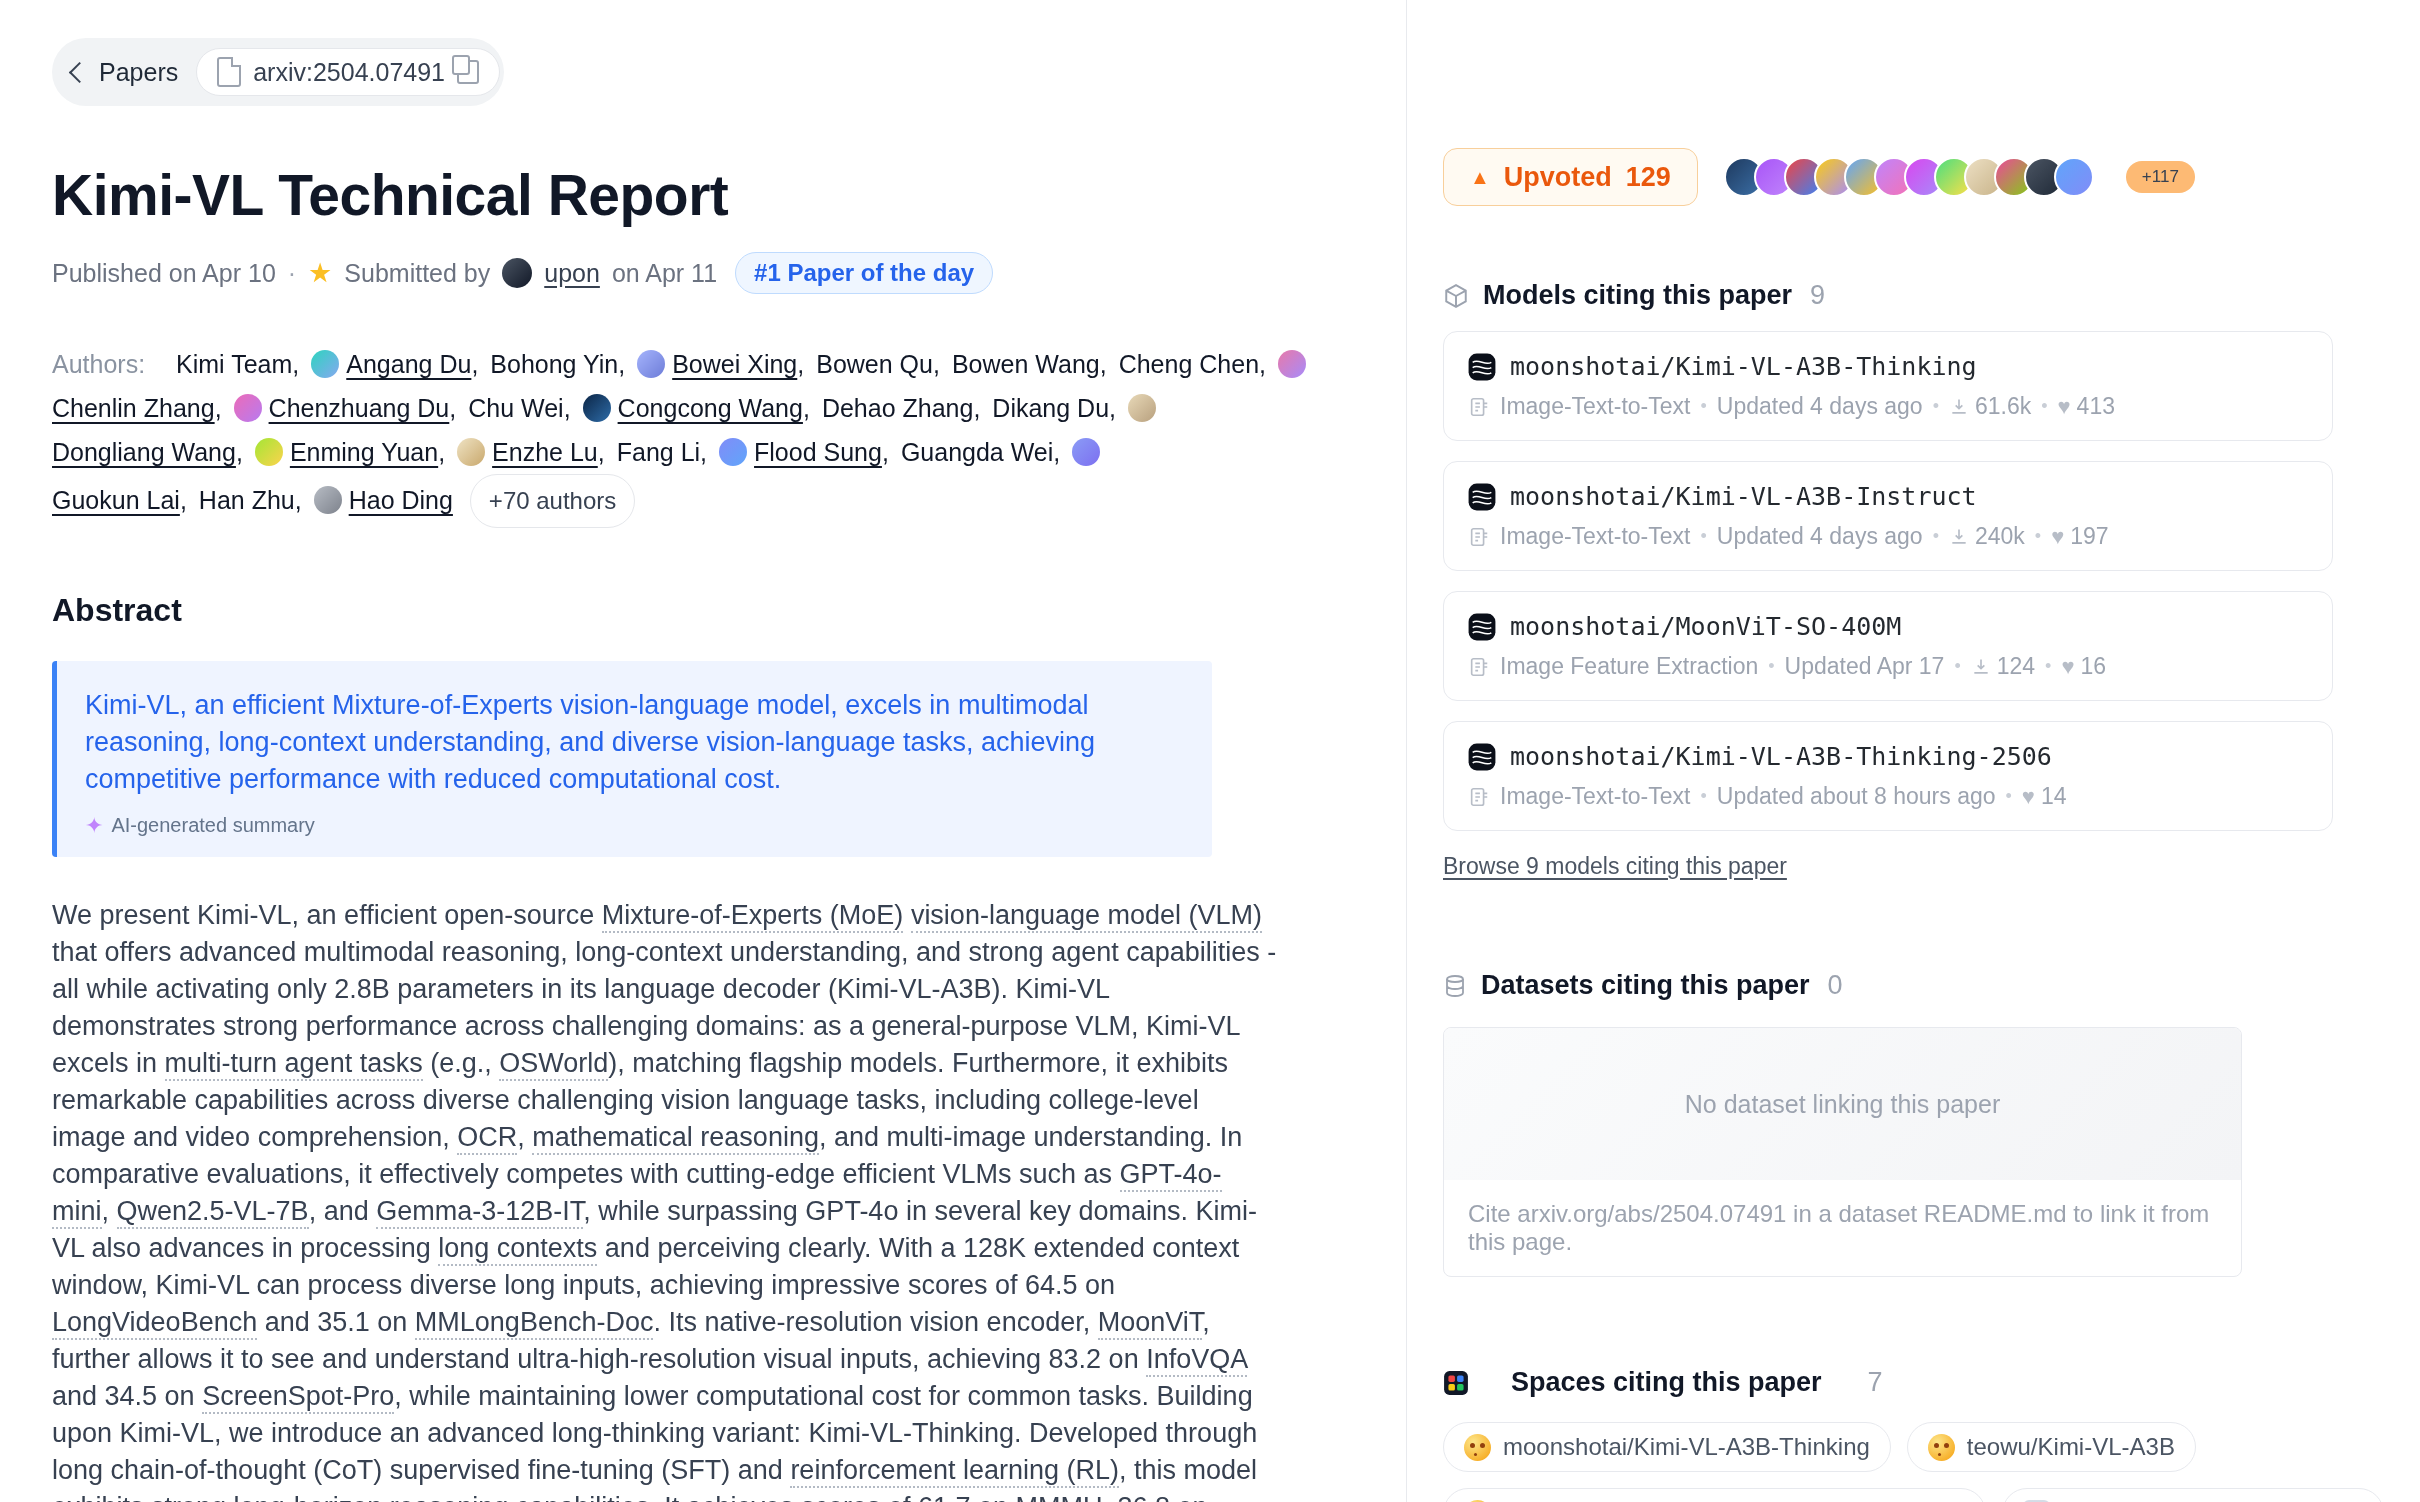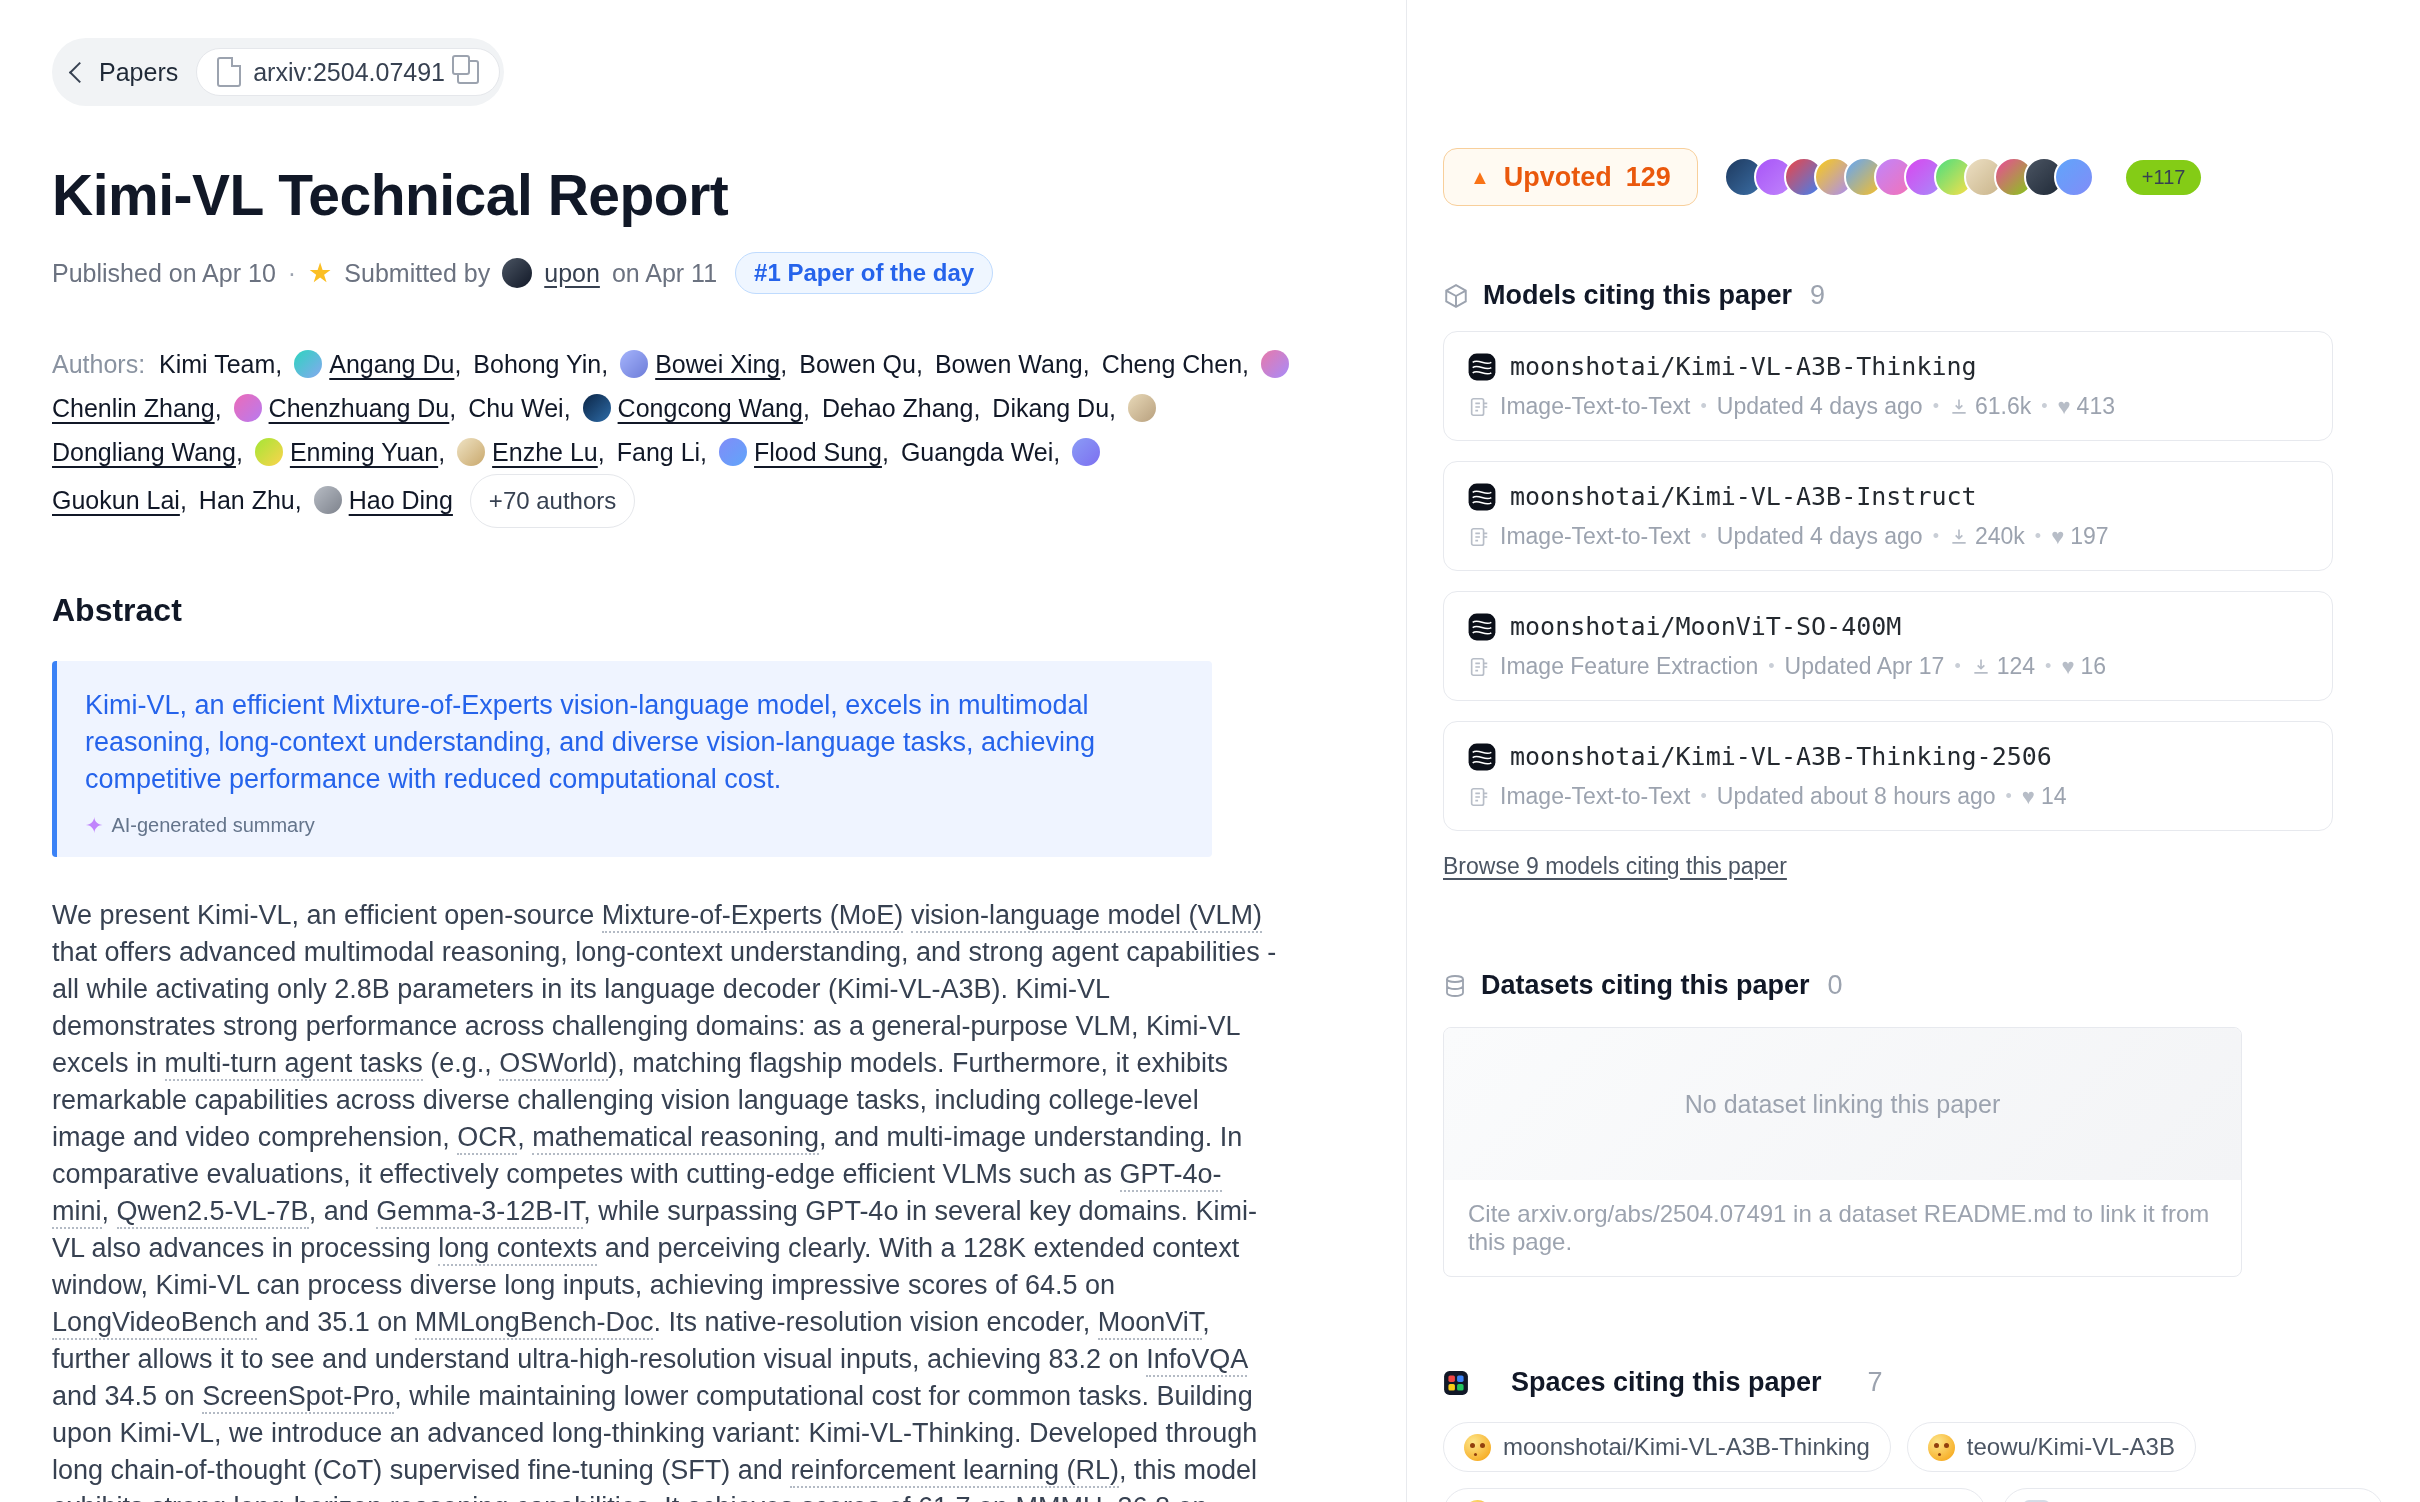--- a/index.html
+++ b/index.html
@@ -24,21 +24,21 @@
   .page-title{margin:58px 0 0 0;font-size:57px;line-height:62px;font-weight:700;color:#111827;letter-spacing:-0.5px;}
   .meta-row{margin-top:26px;display:flex;align-items:center;gap:12px;font-size:25px;color:#6b7280;}
   .dot-sep{color:#9ca3af;}
   .star-icon{color:#fbbf24;font-size:27px;}
   .mini-avatar{width:30px;height:30px;border-radius:50%;display:inline-block;background:linear-gradient(135deg,#4b5563,#111827);}
   .submitter{color:#374151;text-decoration:underline;text-underline-offset:4px;cursor:pointer;}
   .day-badge{margin-left:6px;font-size:24px;font-weight:700;color:#2563eb;background:#eff6ff;border:1px solid #bfdbfe;border-radius:999px;padding:6px 18px;cursor:pointer;}
 
   
   .authors{margin-top:48px;font-size:25px;line-height:44px;color:#111827;max-width:1345px;}
-  .authors-label{color:#8a93a1;margin-right:7px;}
+  .authors-label{color:#8a93a1;margin-right:24px;}
   .author{white-space:nowrap;}
   .author.link{text-decoration:underline;text-underline-offset:5px;text-decoration-thickness:1.5px;cursor:pointer;}
   .a-comma{margin-right:12px;}
   .a-av{width:28px;height:28px;border-radius:50%;display:inline-block;vertical-align:-5px;margin-right:7px;}
   .more-authors{display:inline-block;margin-left:10px;font-size:24px;color:#374151;background:#ffffff;border:1px solid #e5e7eb;border-radius:999px;padding:4px 18px;cursor:pointer;white-space:nowrap;}
 
   
   .abs-heading{margin:64px 0 0 0;font-size:32px;font-weight:700;color:#111827;}
   .summary-box{margin-top:32px;background:#eff4ff;border-left:5px solid #3b82f6;border-radius:4px;padding:26px 20px 20px 28px;width:1160px;box-sizing:border-box;}
   .summary-text{font-size:27px;line-height:37px;color:#2563eb;margin:0;}
@@ -47,21 +47,21 @@
   .abs-body{margin-top:40px;font-size:27px;line-height:37px;color:#374151;width:1225px;}
   .term{border-bottom:2px dotted #b3bac4;padding-bottom:1px;}
 
   
   .upvote-row{margin-top:148px;display:flex;align-items:center;gap:26px;}
   .upvote-btn{display:inline-flex;align-items:center;gap:14px;background:#fffaf2;border:1.5px solid #f8cf9b;border-radius:14px;height:56px;padding:0 26px;color:#ea580c;font-size:27px;font-weight:700;cursor:pointer;}
   .upvote-caret{font-size:20px;color:#f97316;}
   .vote-avatars{display:flex;align-items:center;}
   .vote-avatars .av{width:36px;height:36px;border-radius:50%;border:2px solid #ffffff;margin-left:-10px;}
   .vote-avatars .av:first-child{margin-left:0;}
-  .more-count{margin-left:6px;background:#84cc16;border-radius:999px;font-size:20px;color:#374151;padding:6px 16px;cursor:pointer;}
+  .more-count{margin-left:6px;background:#fdba74;border-radius:999px;font-size:17px;color:#374151;padding:6px 16px;cursor:pointer;}
 
   .sec-head{display:flex;align-items:center;gap:14px;font-size:27px;font-weight:700;color:#111827;}
   .sec-count{font-weight:400;color:#9ca3af;margin-left:4px;}
   .models-head{margin-top:74px;}
   .model-card{margin-top:20px;width:890px;background:#ffffff;border:1px solid #e7e9ee;border-radius:14px;padding:20px 24px;box-sizing:border-box;cursor:pointer;}
   .model-name-row{display:flex;align-items:center;gap:14px;font-family:"DejaVu Sans Mono","Liberation Mono",monospace;font-size:25px;color:#24292f;}
   .model-meta{margin-top:12px;display:flex;align-items:center;gap:10px;font-size:23px;color:#9ca3af;}
   .meta-dot{font-size:18px;color:#c9ced6;}
   .browse-link{display:inline-block;margin-top:22px;font-size:23px;color:#4b5563;text-decoration:underline;text-underline-offset:4px;cursor:pointer;}
 

